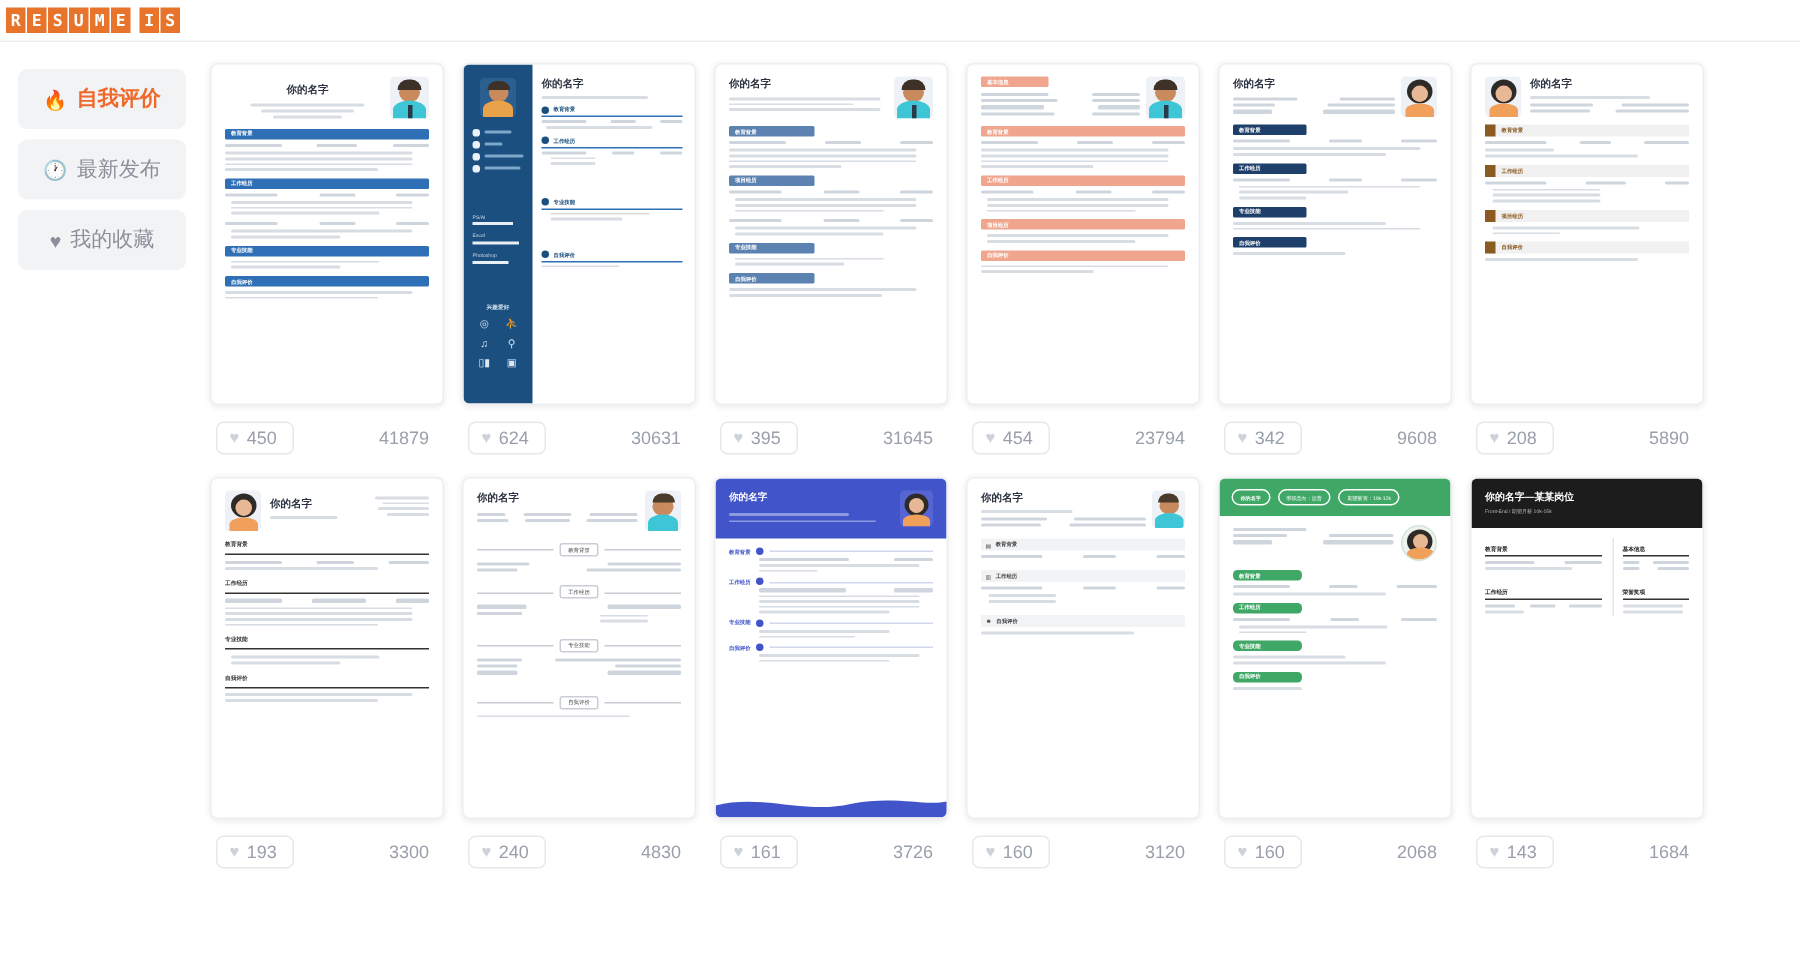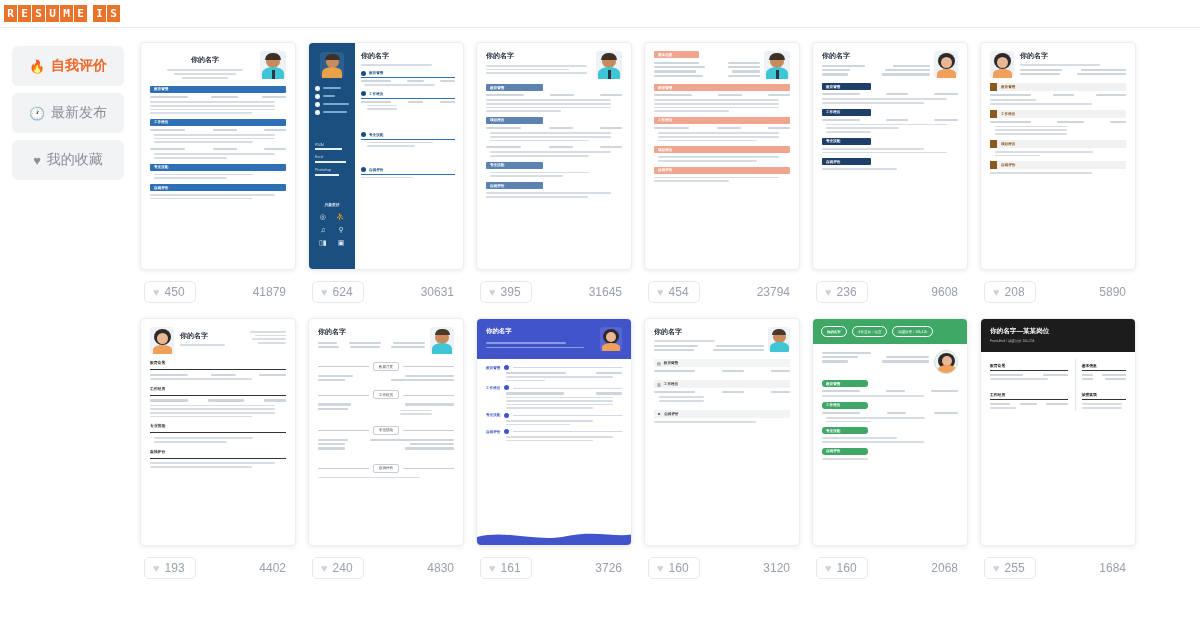--- a/index.html
+++ b/index.html
@@ -594,21 +594,21 @@
               <span class="lbl" style="color:#fff">自我评价</span>
             </div>
           <div class="txtblock">
               <div class="bar s" style="height:1.7px"></div>
             </div>
         </div>
       </div>
       <div class="meta">
         <div class="likes">
           <span class="hrt">♥</span>
-          <span>236</span>
+          <span>342</span>
         </div>
         <div class="views">9608</div>
       </div>
     </div>
 
     <div class="card-cell">
       <div class="thumb">
         <div class="rs">
           <div style="display:flex;gap:6px;align-items:flex-start;">
             <div class="avatar" style="width:24px;height:27px;flex:0 0 24px;background:#eef1f5;">
@@ -735,21 +735,21 @@
               <div class="bar l" style="height:1.7px"></div>
               <div class="bar m" style="height:1.7px"></div>
             </div>
         </div>
       </div>
       <div class="meta">
         <div class="likes">
           <span class="hrt">♥</span>
           <span>193</span>
         </div>
-        <div class="views">4402</div>
+        <div class="views">3300</div>
       </div>
     </div>
 
     <div class="card-cell">
       <div class="thumb">
         <div class="rs">
           <div style="display:flex;justify-content:space-between;align-items:flex-start;">
             <div style="flex:1;">
               <div class="r-name">你的名字</div>
               <div style="margin-top:5px;">
@@ -1080,20 +1080,20 @@
               </div>
             <div class="ul-head" style="margin-top:12px;">荣誉奖项</div>
             <div class="bar l" style="height:1.7px"></div>
             <div class="bar l" style="height:1.7px"></div>
           </div>
         </div>
       </div>
       <div class="meta">
         <div class="likes">
           <span class="hrt">♥</span>
-          <span>255</span>
+          <span>143</span>
         </div>
         <div class="views">1684</div>
       </div>
     </div>
 
   </div>
 </div>
 
 </body></html>

